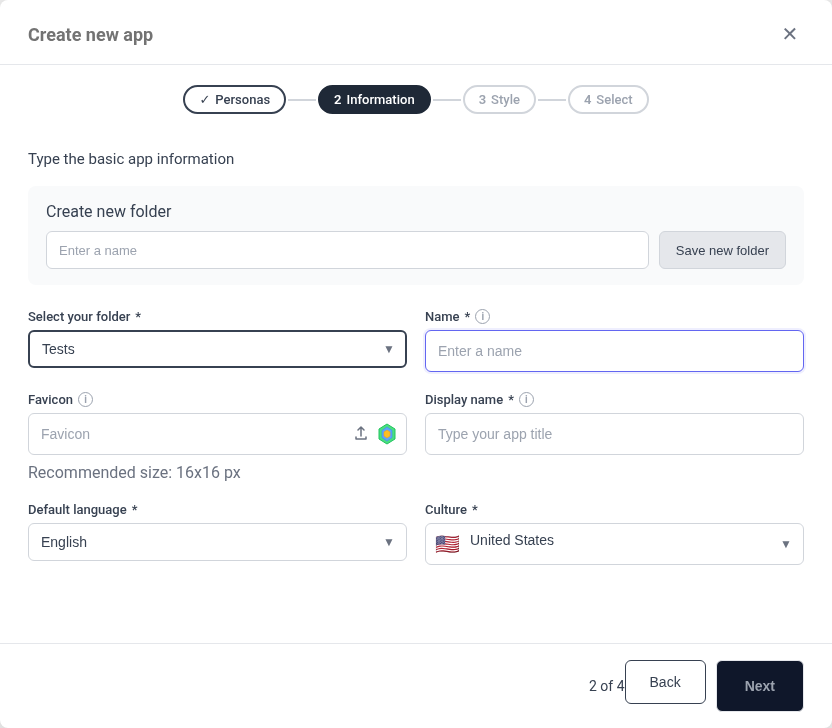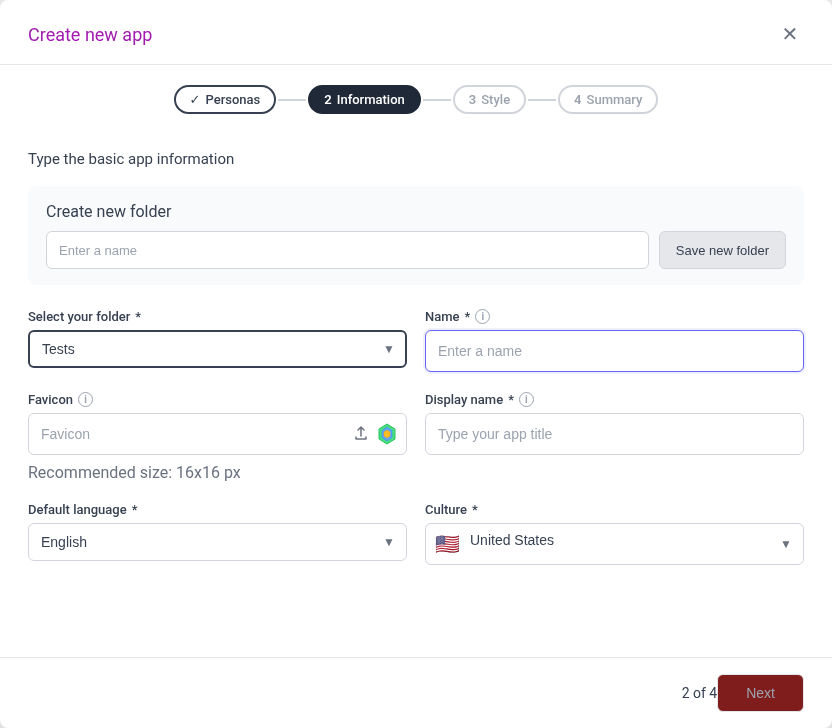--- a/index.html
+++ b/index.html
@@ -24,22 +24,22 @@
     }
     .modal-header {
       display: flex;
       align-items: center;
       justify-content: space-between;
       padding: 20px 28px 16px 28px;
       border-bottom: 1px solid #e5e7eb;
     }
     .modal-title {
       font-size: 18px;
-      font-weight: 400;
-      color: #a21caf;
+      font-weight: 700;
+      color: #737373;
     }
     .close-btn {
       background: none;
       border: none;
       cursor: pointer;
       font-size: 20px;
       color: #6b7280;
       display: flex;
       align-items: center;
       justify-content: center;
@@ -330,27 +330,27 @@
       padding: 0 24px;
       background: #fff;
       border: 1px solid #374151;
       border-radius: 6px;
       font-size: 14px;
       font-weight: 500;
       color: #374151;
       cursor: pointer;
     }
     .next-btn {
-      height: 38px;
+      height: 52px;
       padding: 0 28px;
-      background: #7f1d1d;
+      background: #0f172a;
       border: 1px solid #e5e7eb;
       border-radius: 6px;
       font-size: 14px;
-      font-weight: 400;
+      font-weight: 700;
       color: #9ca3af;
       cursor: not-allowed;
     }
   </style>
 </head>
 <body>
 
 <div class="modal">
 
   <div class="modal-header">
@@ -382,21 +382,21 @@
       <div class="step-bubble inactive">
         <span class="step-number">3</span>
         <span class="step-label">Style</span>
       </div>
     </div>
     <div class="step-connector"></div>
 
     <div class="step">
       <div class="step-bubble inactive">
         <span class="step-number">4</span>
-        <span class="step-label">Summary</span>
+        <span class="step-label">Select</span>
       </div>
     </div>
   </div>
 
   <div class="modal-body">
     <p class="section-title">Type the basic app information</p>
 
     <div class="create-folder-card">
       <div class="create-folder-label">Create new folder</div>
       <div class="folder-input-row">
@@ -500,17 +500,18 @@
           <span class="culture-arrow">▼</span>
         </div>
       </div>
 
     </div>
   </div>
 
   <div class="modal-footer">
     <span class="footer-step-info">2 of 4</span>
     <div class="footer-buttons">
+      <button class="back-btn">Back</button>
       <button class="next-btn" disabled="">Next</button>
     </div>
   </div>
 
 </div>
 
 </body></html>

